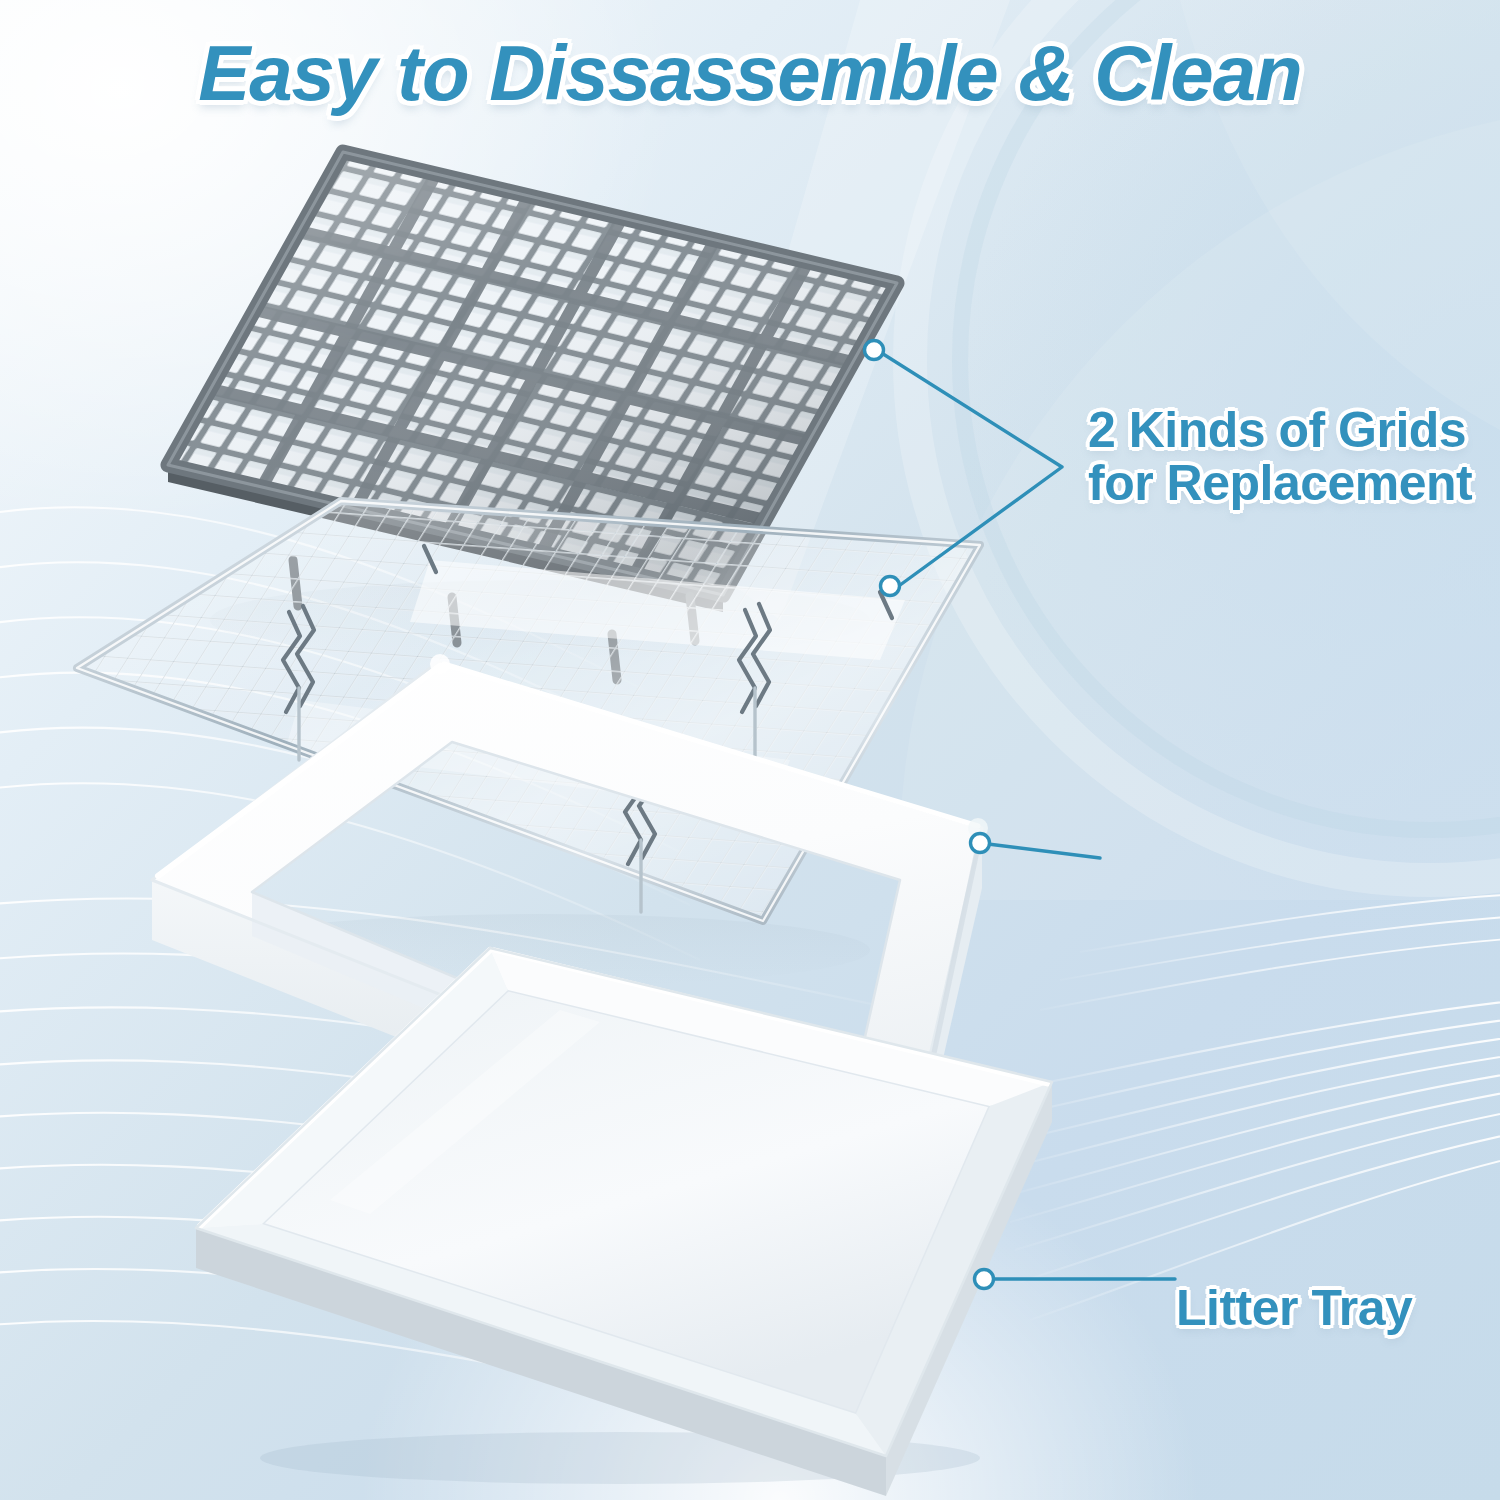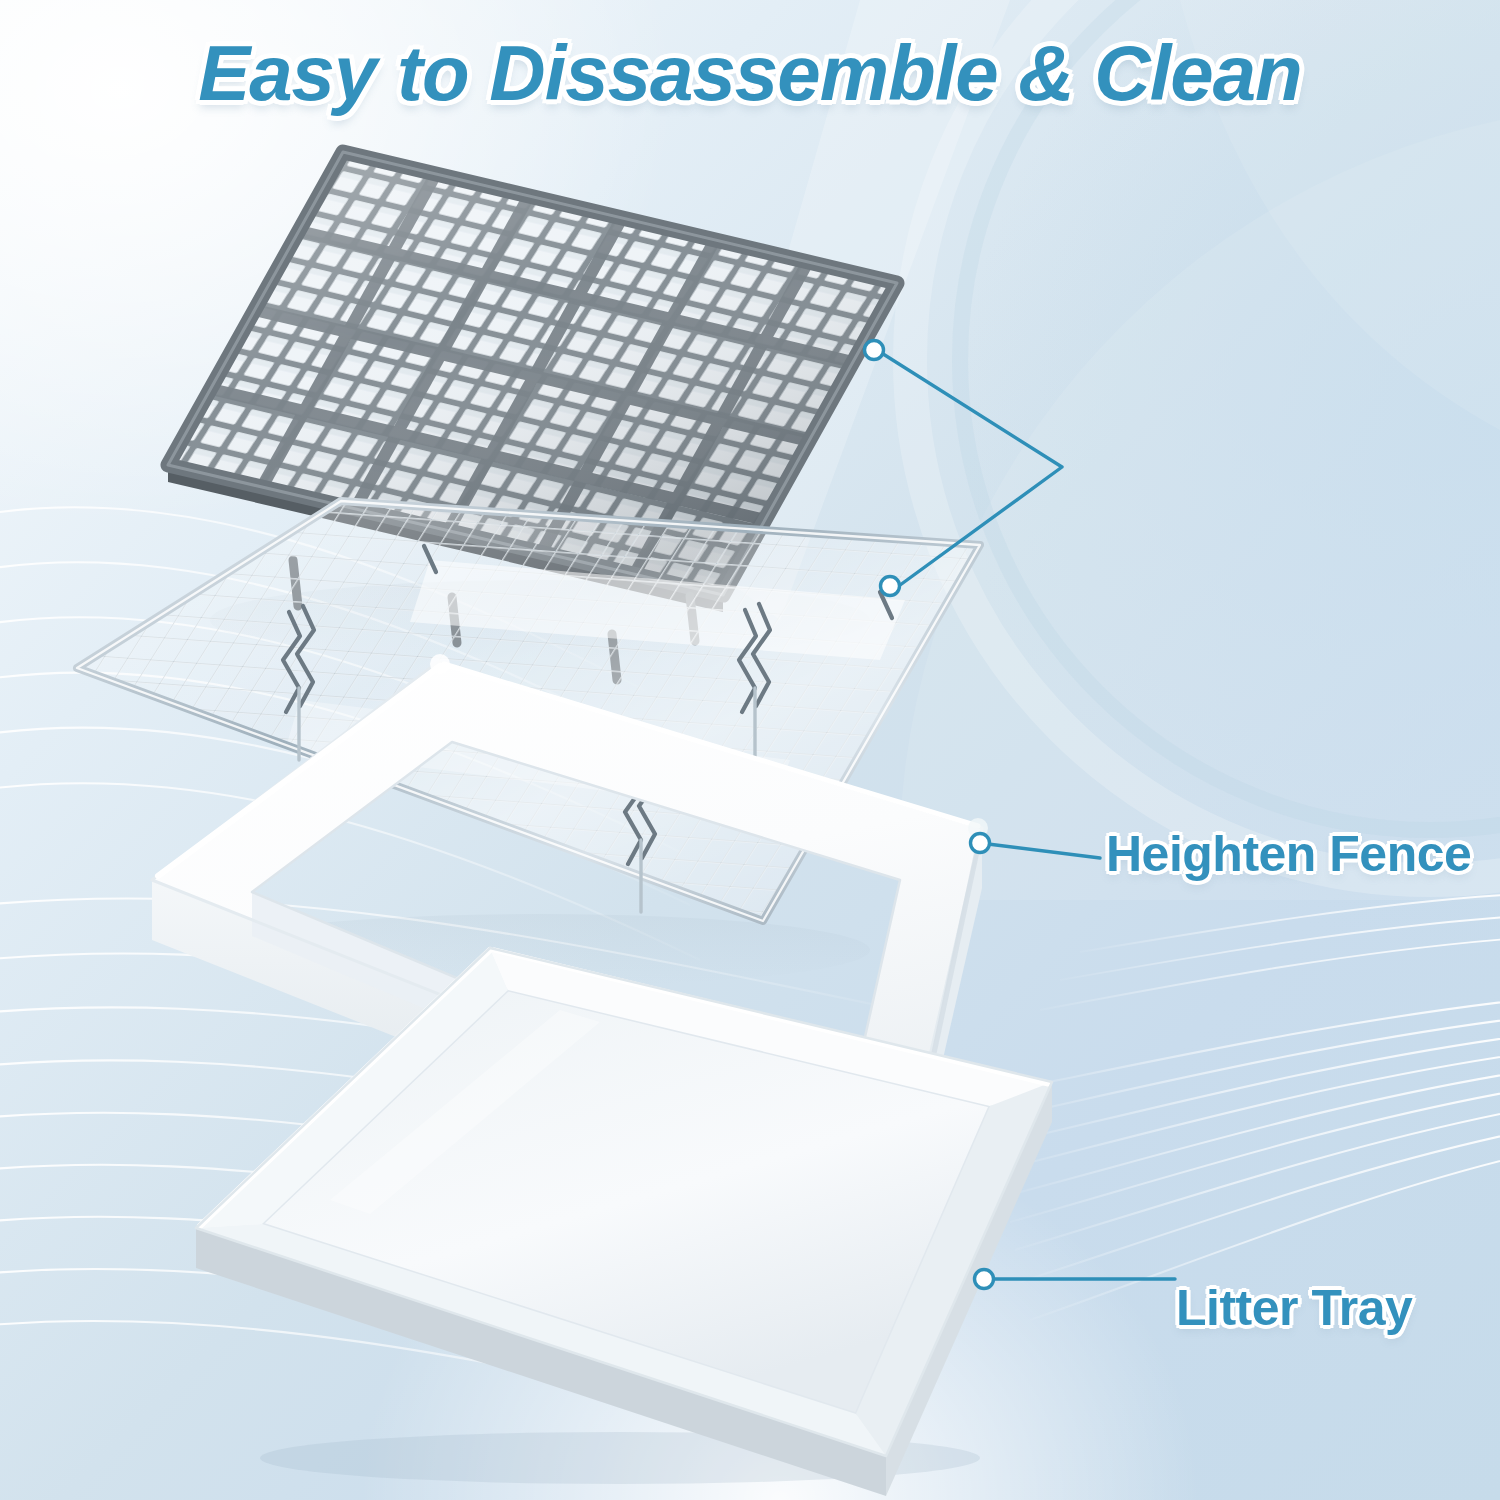--- a/index.html
+++ b/index.html
@@ -328,16 +328,17 @@
 
     <path d="M988,844 L1100,858" fill="none" stroke="#2e8fb8" stroke-width="3.4" stroke-linecap="round"></path>
     <circle cx="980" cy="843" r="9.5" fill="#ffffff" stroke="#2e8fb8" stroke-width="3.4"></circle>
 
     <path d="M993,1279 L1175,1279" fill="none" stroke="#2e8fb8" stroke-width="3.4" stroke-linecap="round"></path>
     <circle cx="984" cy="1279" r="9.5" fill="#ffffff" stroke="#2e8fb8" stroke-width="3.4"></circle>
   </svg>
 
   <div id="title">Easy to Dissassemble &amp; Clean</div>
 
-  <div class="label" id="label-fence">Heighten Fence</div>
+  <div class="label" id="label-grids">2 Kinds of Grids
+for Replacement</div>
   <div class="label" id="label-tray">Litter Tray</div>
 
 </div>
 
 </body></html>

